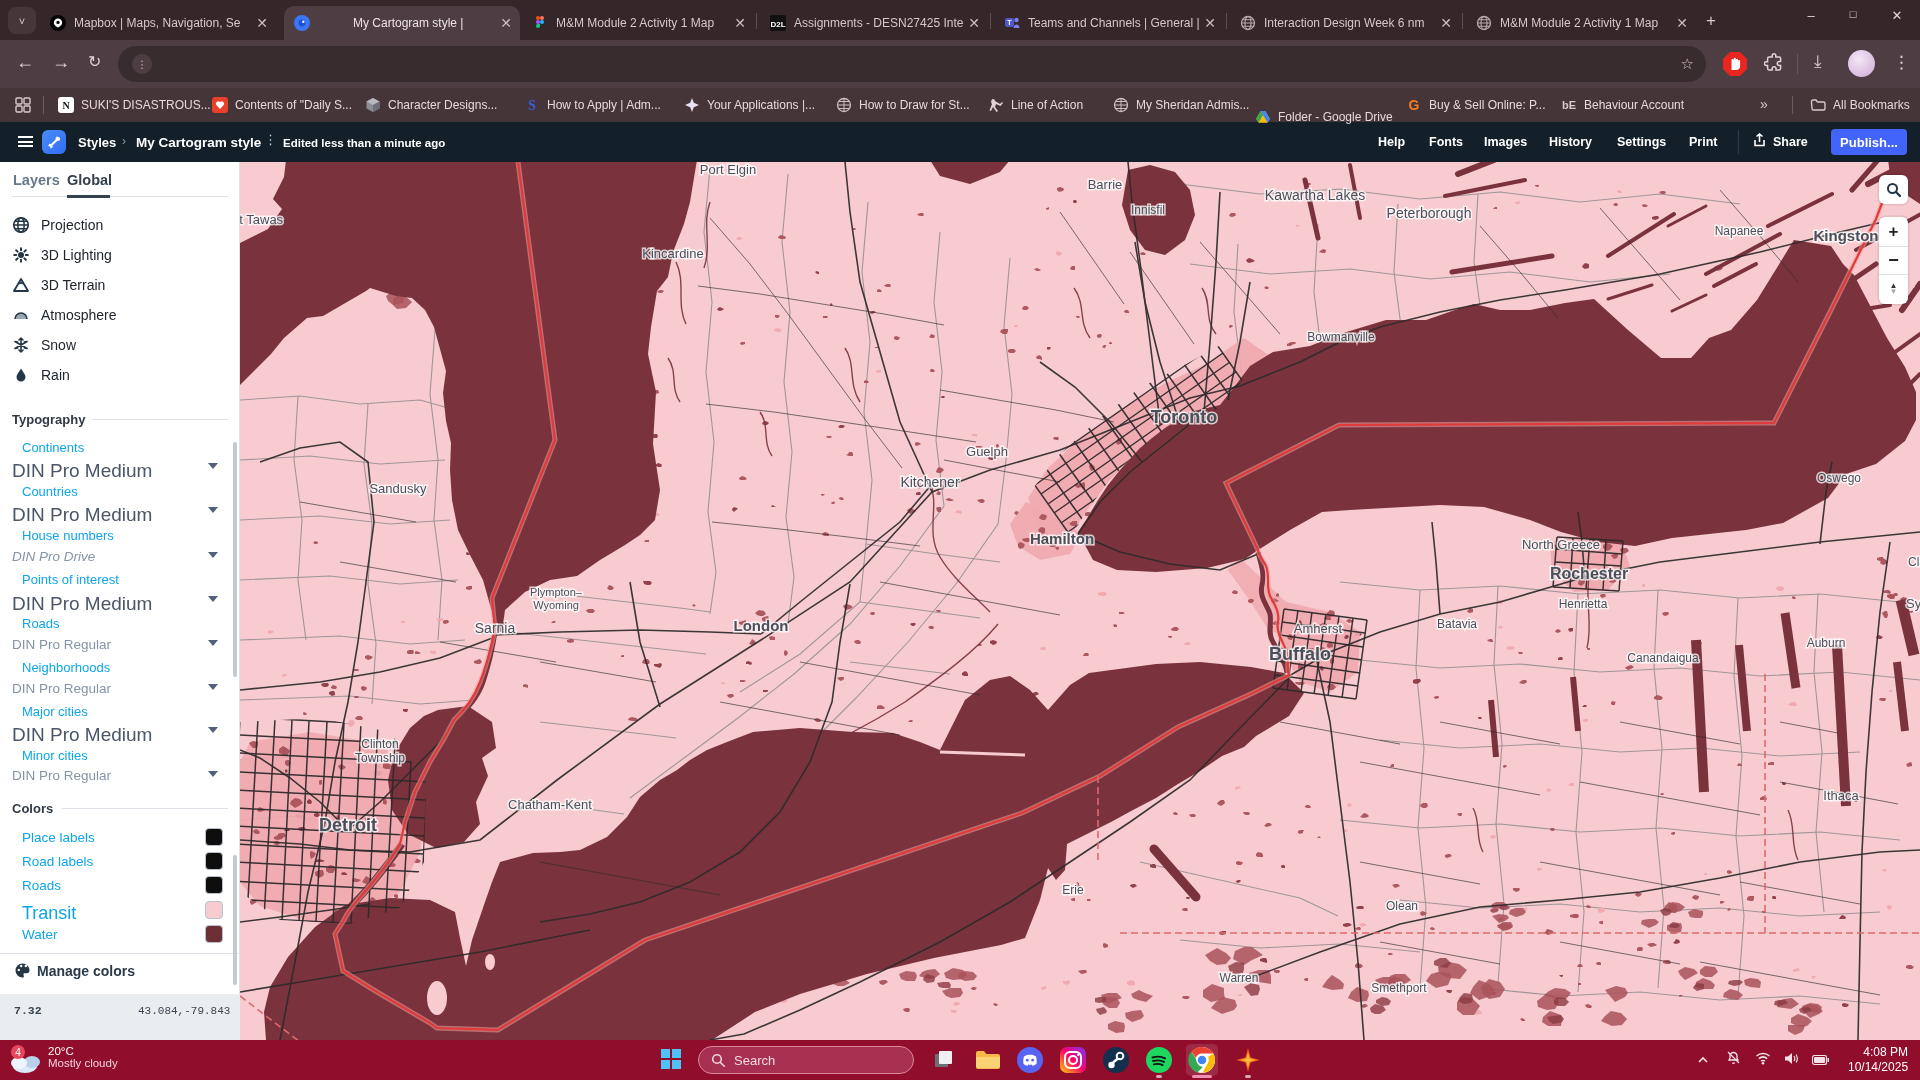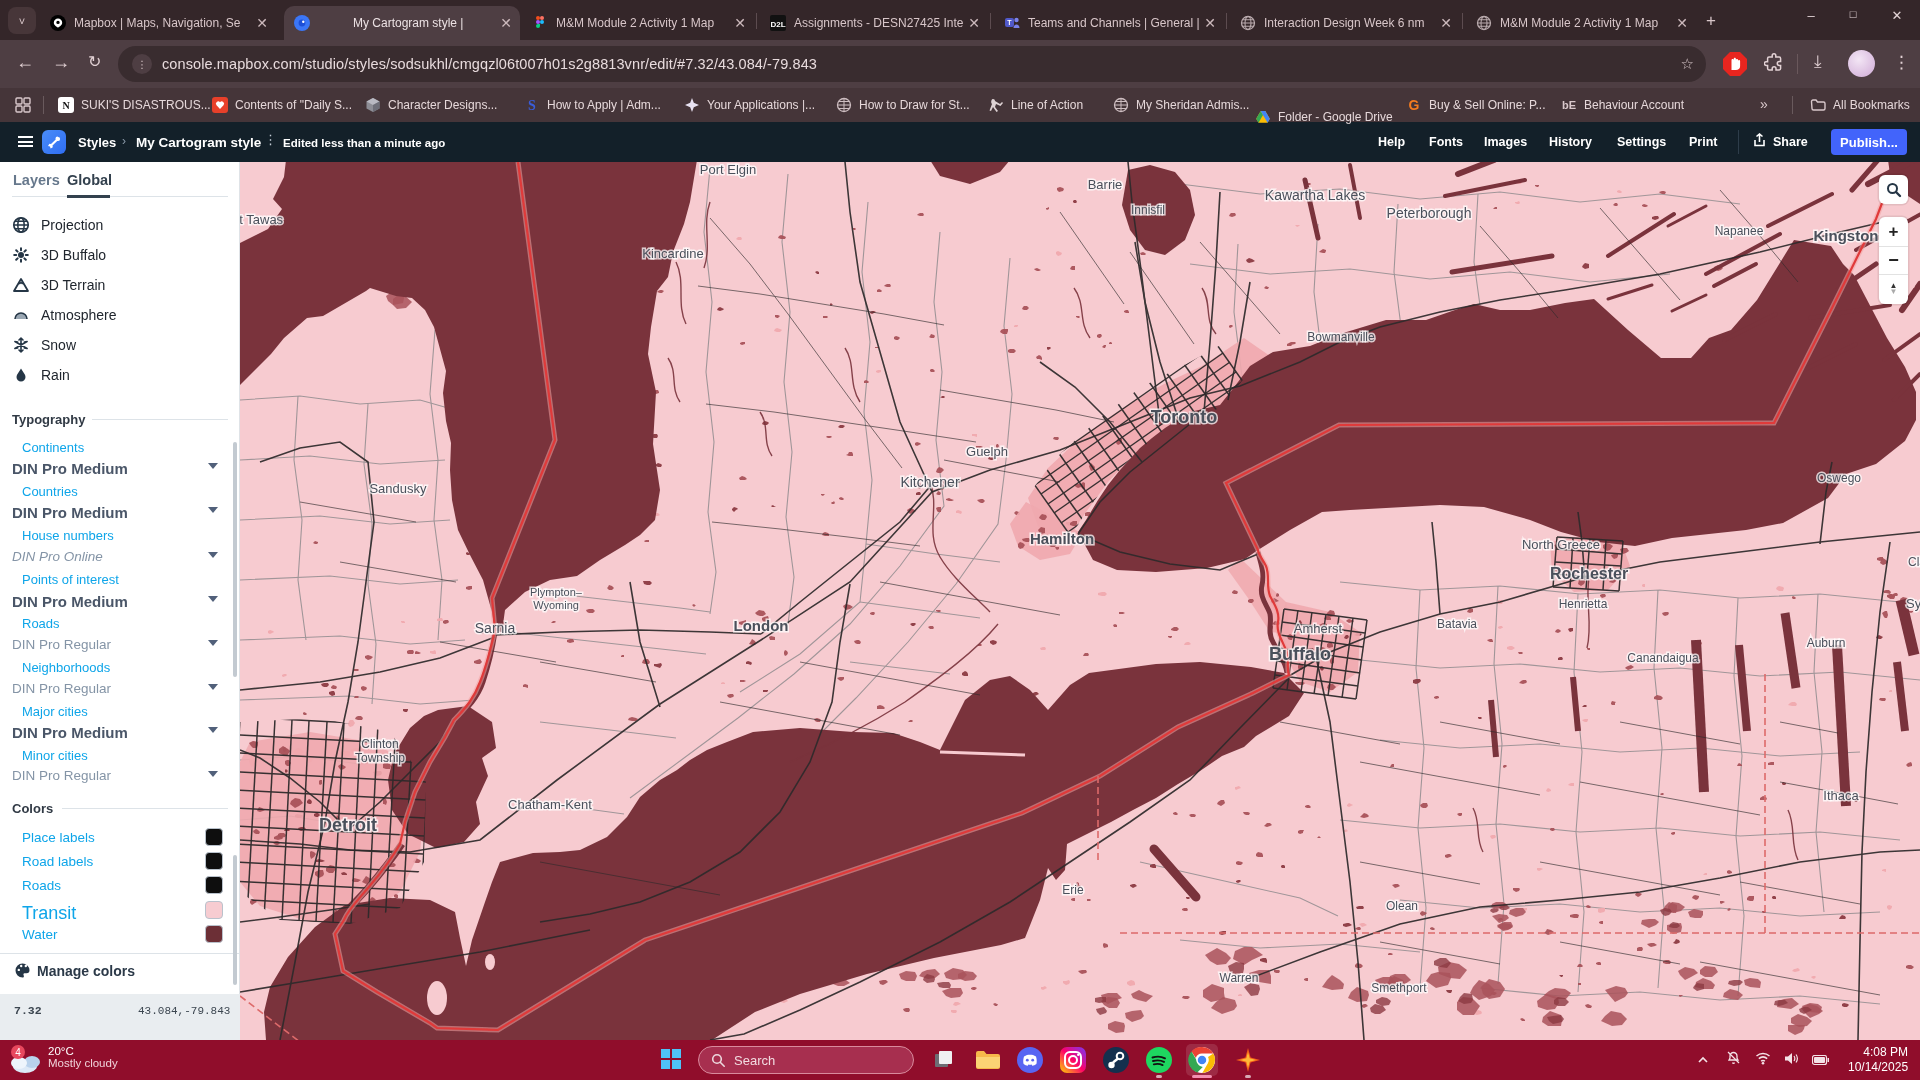--- a/index.html
+++ b/index.html
@@ -14,21 +14,21 @@
 .tab .fav{width:16px;height:16px;margin:0 8px 0 10px;flex:0 0 16px}
 .tab .x{margin-left:auto;margin-right:8px;color:#cdbabd;font-size:14px}
 .tabsep{position:absolute;top:13px;width:1px;height:16px;background:#5d4c50}
 .ombtn{color:#e3d2d5;font-size:17px}
 .bmitem{display:inline-flex;align-items:center;color:#e6d8da;font-size:12px;height:34px}
 .bmitem .ic{width:16px;height:16px;margin-right:7px}
 .navlink{color:#fff;font-weight:bold;font-size:12.5px}
 .swatch{position:absolute;left:205px;width:18px;height:18px;border-radius:4px;border:1px solid #b9c2cc}
 .sideh{position:absolute;left:12px;color:#313a45;font-weight:bold;font-size:13px}
 .sidelabel{position:absolute;left:22px;color:#0ea5e9;font-size:13px}
-.sideval{position:absolute;left:12px;color:#4a5668;font-size:15px;font-weight:bold}
+.sideval{position:absolute;left:12px;color:#4a5668;font-size:19px;font-weight:normal}
 .sidevall{position:absolute;left:12px;color:#8494a6;font-size:13.5px}
 .caret{position:absolute;left:208px;width:0;height:0;border-left:5px solid transparent;border-right:5px solid transparent;border-top:6px solid #51607a}
 .divline{position:absolute;height:1px;background:#dde3e8}
 .itemrow{position:absolute;left:12px;color:#20262e;font-size:14px;display:flex;align-items:center}
 .itemrow svg{margin-right:11px}
 .mapctl{position:absolute;background:#fff;border-radius:6px;box-shadow:0 0 0 1.5px rgba(0,0,0,.08)}
 </style></head><body>
 <div class="abs" id="tabbar">
     <div class="abs" style="left:8px;top:7px;width:28px;height:27px;background:#473639;border-radius:8px;color:#d9c7ca;display:flex;align-items:center;justify-content:center;font-size:11px">˅</div>
     <div class="tab" style="left:40px;width:236px;">
@@ -107,21 +107,20 @@
     </div>
   </div>
 <div class="abs" id="toolbar"></div>
 <div class="abs" id="bookmarks"></div>
 <div class="abs" id="studiohdr"></div>
 <div class="abs ombtn" style="left:16px;top:52px;font-size:18px">←</div>
 <div class="abs ombtn" style="left:52px;top:52px;font-size:18px">→</div>
 <div class="abs ombtn" style="left:88px;top:52px;font-size:16px">↻</div>
 <div class="abs" style="left:118px;top:46px;width:1588px;height:36px;background:#392c2f;border-radius:18px;display:flex;align-items:center">
     <span style="margin-left:14px;width:20px;height:20px;border-radius:50%;background:#4e3e43;display:inline-flex;align-items:center;justify-content:center;color:#d9c7ca;font-size:10px">⋮</span>
-    <span style="margin-left:10px;color:#e8dbdd;font-size:14.5px;letter-spacing:0.1px">console.mapbox.com/studio/styles/sodsukhl/cmgqzl06t007h01s2g8813vnr/edit/#7.32/43.084/-79.843</span>
     <span style="margin-left:auto;margin-right:12px;color:#d3c2c5;font-size:15px">☆</span>
   </div>
 <div class="abs" style="left:1722px;top:51px;width:26px;height:26px"><svg width="26" height="26" viewBox="0 0 26 26" style="" xmlns="http://www.w3.org/2000/svg">
       <polygon points="8,1 18,1 25,8 25,18 18,25 8,25 1,18 1,8" fill="#e8251f"></polygon>
       <path d="M9.5 19V9.2c0-1.6 2.2-1.6 2.2 0V8c0-1.6 2.2-1.6 2.2 0v1.2c0-1.6 2.2-1.6 2.2 0V10c0-1.5 2-1.5 2 0v5.2c0 2.6-1.8 3.8-4.2 3.8z" fill="#fff"></path>
     </svg></div>
 <div class="abs" style="left:1764px;top:53px"><svg width="20" height="20" viewBox="0 0 20 20" style="" xmlns="http://www.w3.org/2000/svg">
       <path d="M8.2 2.6a1.8 1.8 0 0 1 3.6 0V4h3.4a1.4 1.4 0 0 1 1.4 1.4v3.2h-1.4a1.9 1.9 0 0 0 0 3.8h1.4v3.2a1.4 1.4 0 0 1-1.4 1.4h-3.2v-1.4a1.9 1.9 0 0 0-3.8 0V17H5a1.4 1.4 0 0 1-1.4-1.4V12.4H2.2a1.8 1.8 0 0 1 0-3.6h1.4V5.4A1.4 1.4 0 0 1 5 4h3.2z" fill="none" stroke="#e3d2d5" stroke-width="1.5"></path>
     </svg></div>
 <div class="abs" style="left:1797px;top:54px;width:1px;height:20px;background:#6a585c"></div>
@@ -1182,21 +1181,21 @@
     </svg>
     <span>Projection</span>
   </div>
 <div class="itemrow" style="top:246px">
     <svg width="18" height="18" viewBox="0 0 18 18" style="" xmlns="http://www.w3.org/2000/svg">
       <circle cx="9" cy="9" r="3" fill="#253646"></circle>
       <g stroke="#253646" stroke-width="2" stroke-linecap="round">
         <path d="M9 2.2v2M9 13.8v2M2.2 9h2M13.8 9h2M4.2 4.2l1.4 1.4M12.4 12.4l1.4 1.4M13.8 4.2l-1.4 1.4M5.6 12.4l-1.4 1.4"></path>
       </g>
     </svg>
-    <span>3D Buffalo</span>
+    <span>3D Lighting</span>
   </div>
 <div class="itemrow" style="top:276px">
     <svg width="18" height="18" viewBox="0 0 18 18" style="" xmlns="http://www.w3.org/2000/svg">
       <path d="M9 3 16 15H2z" fill="none" stroke="#253646" stroke-width="1.8" stroke-linejoin="round"></path>
       <path d="M6.6 7.5 9 5.5l2.4 2-1.2 1-1.2-1-1.2 1z" fill="#253646"></path>
     </svg>
     <span>3D Terrain</span>
   </div>
 <div class="itemrow" style="top:306px">
     <svg width="18" height="18" viewBox="0 0 18 18" style="" xmlns="http://www.w3.org/2000/svg">
@@ -1221,21 +1220,21 @@
   </div>
 <div class="abs sideh" style="top:412px">Typography</div>
 <div class="abs divline" style="left:92px;top:419px;width:136px"></div>
 <div class="abs sidelabel" style="top:440px">Continents</div>
 <div class="abs sideval" style="top:460px">DIN Pro Medium</div>
 <div class="abs caret" style="top:463px"></div>
 <div class="abs sidelabel" style="top:484px">Countries</div>
 <div class="abs sideval" style="top:504px">DIN Pro Medium</div>
 <div class="abs caret" style="top:507px"></div>
 <div class="abs sidelabel" style="top:528px">House numbers</div>
-<div class="abs sidevall" style="top:549px;font-style:italic">DIN Pro Online</div>
+<div class="abs sidevall" style="top:549px;font-style:italic">DIN Pro Drive</div>
 <div class="abs caret" style="top:552px"></div>
 <div class="abs sidelabel" style="top:572px">Points of interest</div>
 <div class="abs sideval" style="top:593px">DIN Pro Medium</div>
 <div class="abs caret" style="top:596px"></div>
 <div class="abs sidelabel" style="top:616px">Roads</div>
 <div class="abs sidevall" style="top:637px">DIN Pro Regular</div>
 <div class="abs caret" style="top:640px"></div>
 <div class="abs sidelabel" style="top:660px">Neighborhoods</div>
 <div class="abs sidevall" style="top:681px">DIN Pro Regular</div>
 <div class="abs caret" style="top:684px"></div>

